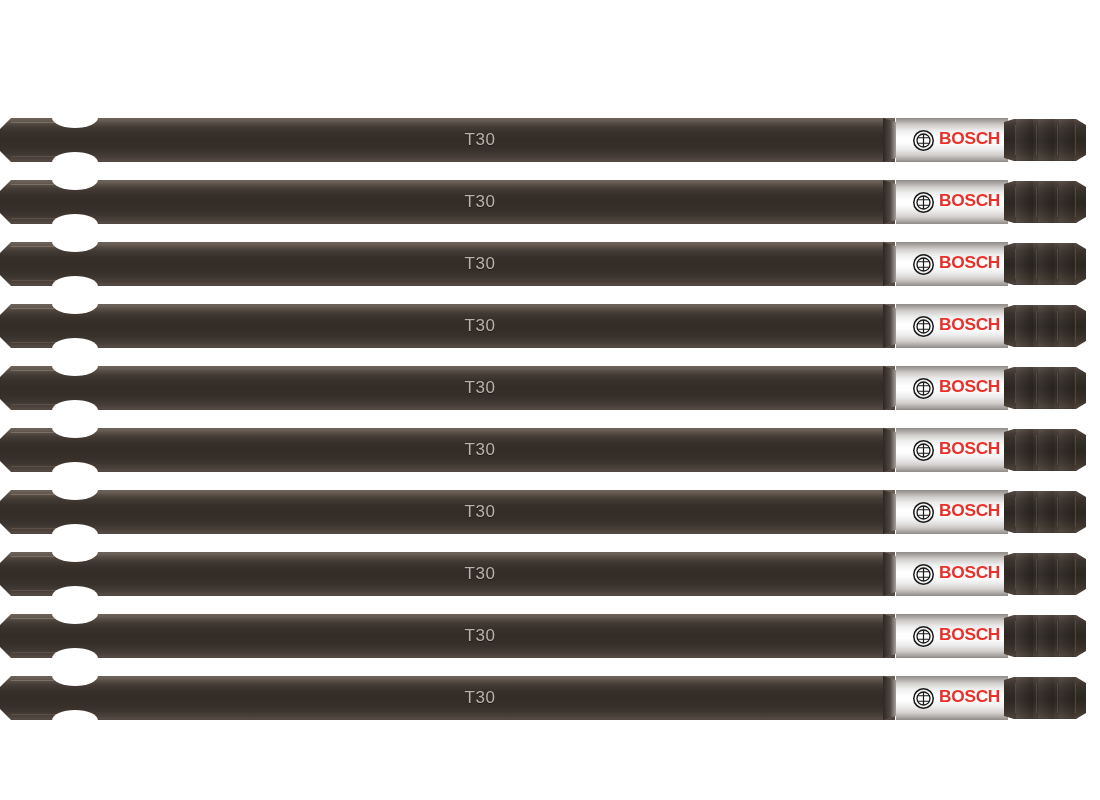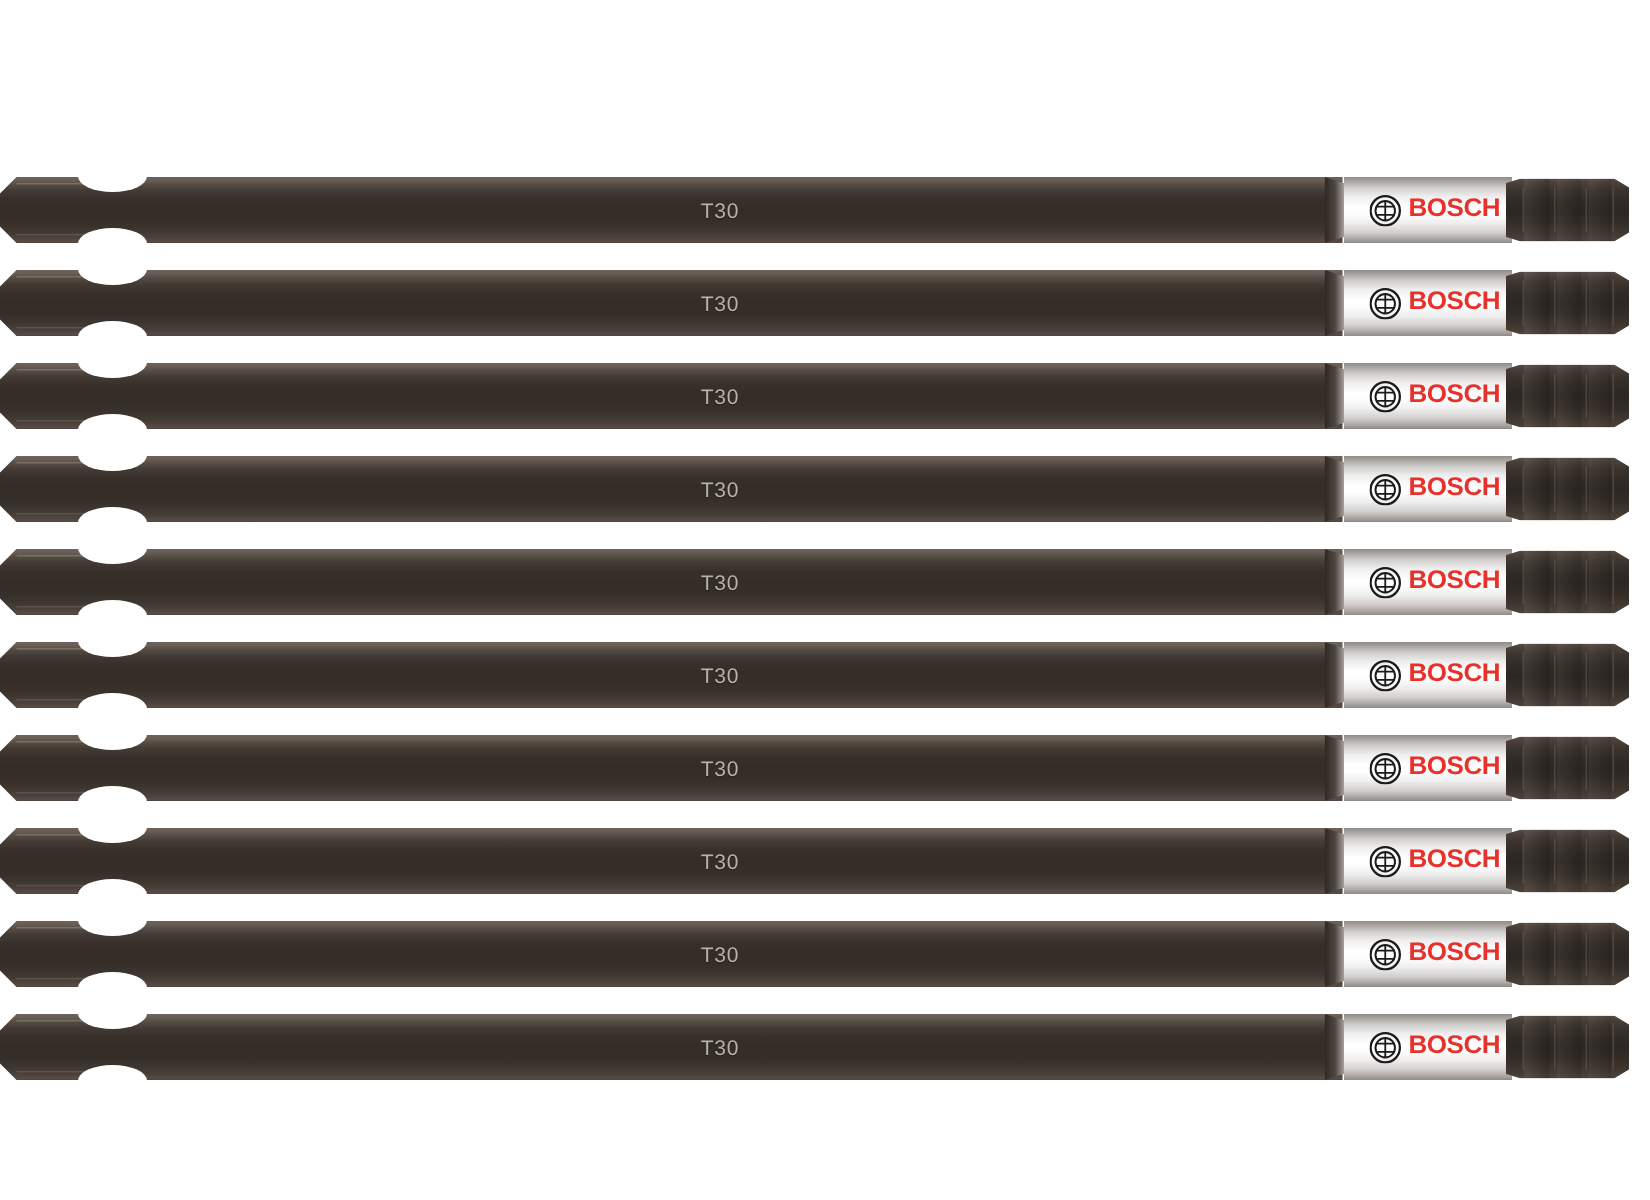--- a/index.html
+++ b/index.html
@@ -107,21 +107,21 @@
 
   
   .size-mark {
     position: absolute;
     left: 448px;
     top: 10px;
     width: 64px;
     height: 24px;
     line-height: 24px;
     text-align: center;
-    font-size: 14px;
+    font-size: 17px;
     font-weight: 400;
     letter-spacing: 0.5px;
     color: #b9b2ab;
     text-shadow: 0 1px 0 rgba(0,0,0,0.45);
   }
 
   
   .collar-step {
     position: absolute;
     left: 883px;

